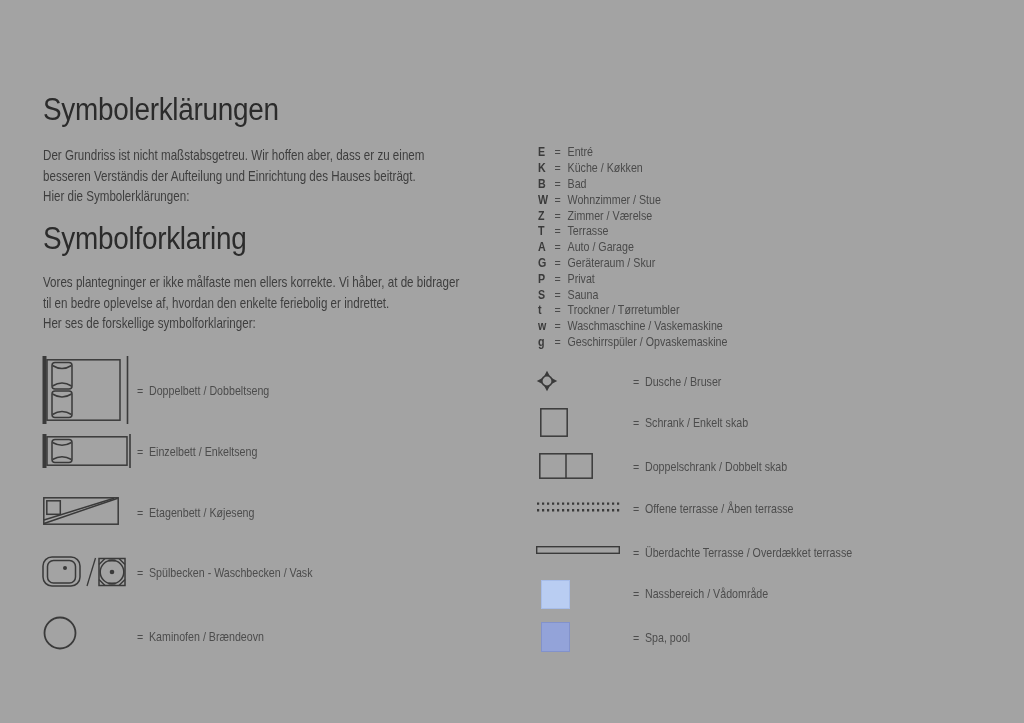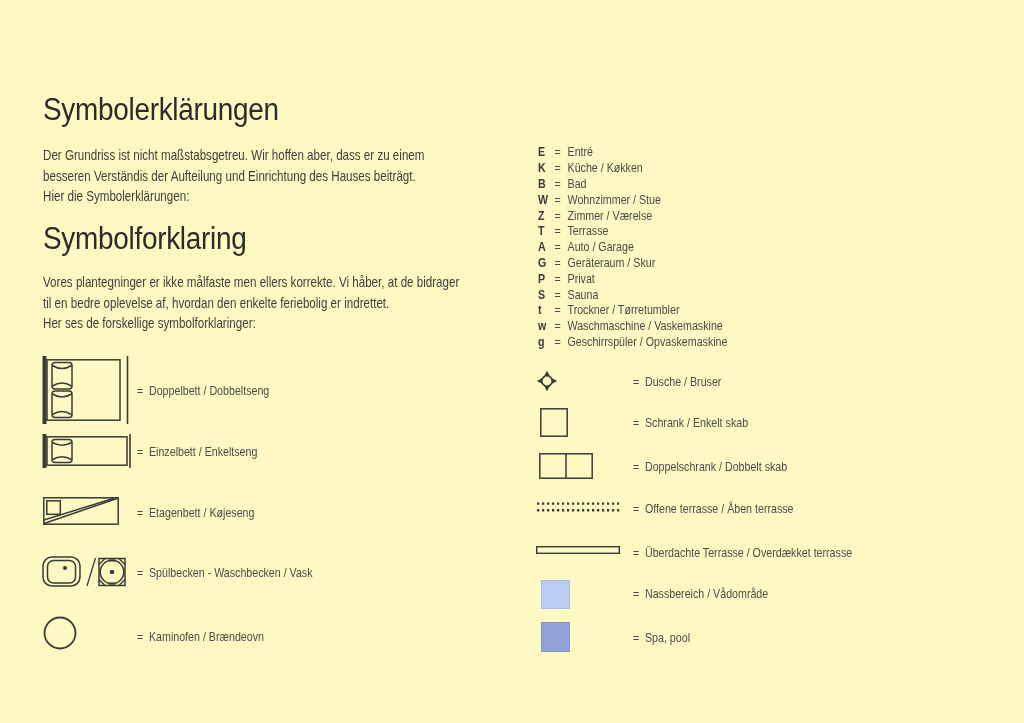--- a/index.html
+++ b/index.html
@@ -1,16 +1,16 @@
 <!DOCTYPE html>
 <html><head>
 <meta charset="utf-8">
 <style>
   html,body{margin:0;padding:0;background:#fff;}
-  .page{position:relative;width:1024px;height:723px;background:#fef9c3;overflow:hidden;
+  .page{position:relative;width:1024px;height:723px;background:#a3a3a3;overflow:hidden;
         font-family:"Liberation Sans",sans-serif;color:#3e3e3e;}
   .abs{position:absolute;}
   h1.title{margin:0;font-size:31px;line-height:34px;font-weight:400;color:#2b2b2b;
            letter-spacing:-0.3px;transform:scaleX(0.9);transform-origin:0 0;white-space:nowrap;}
   .para{font-size:14.5px;line-height:20.7px;color:#3e3e3e;transform:scaleX(0.8);
         transform-origin:0 0;}
   .para div{white-space:nowrap;}
   .lc-list{left:538px;top:144px;transform:scaleX(0.82);transform-origin:0 0;}
   .lc-row{display:flex;height:15.8px;align-items:center;font-size:13px;white-space:nowrap;}
   .lc-letter{width:20px;font-weight:700;color:#3a3a3a;}

